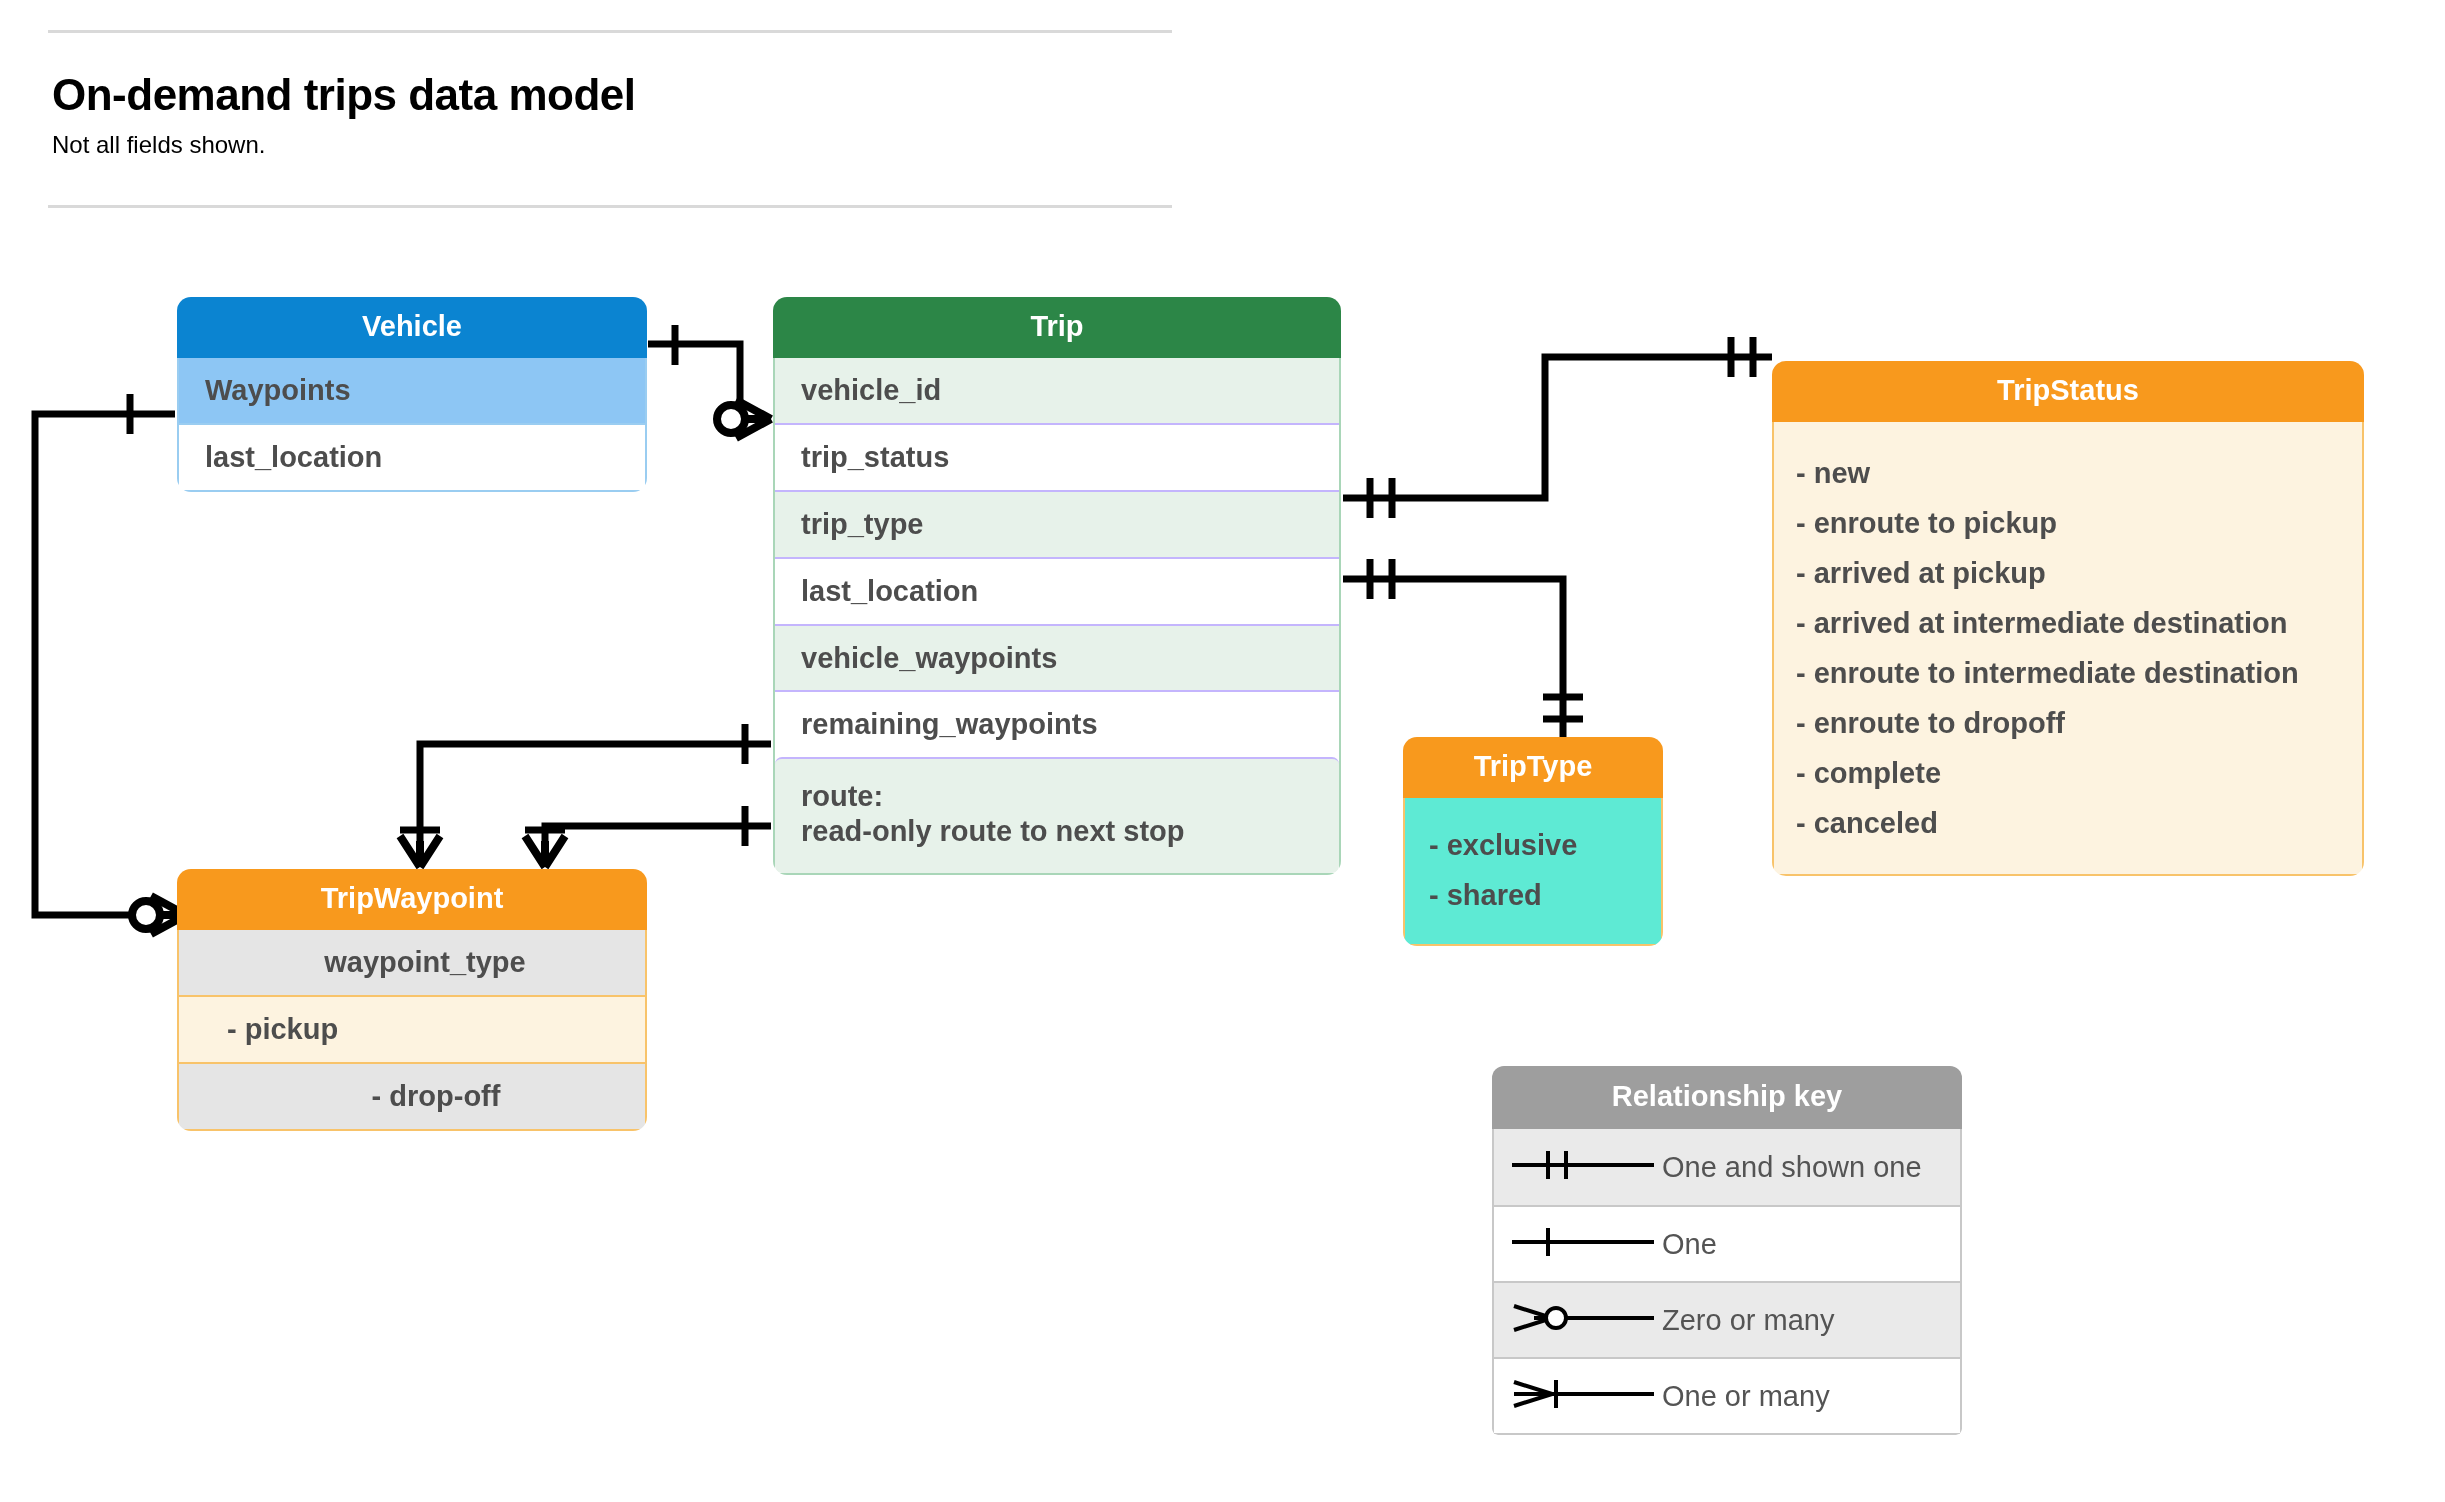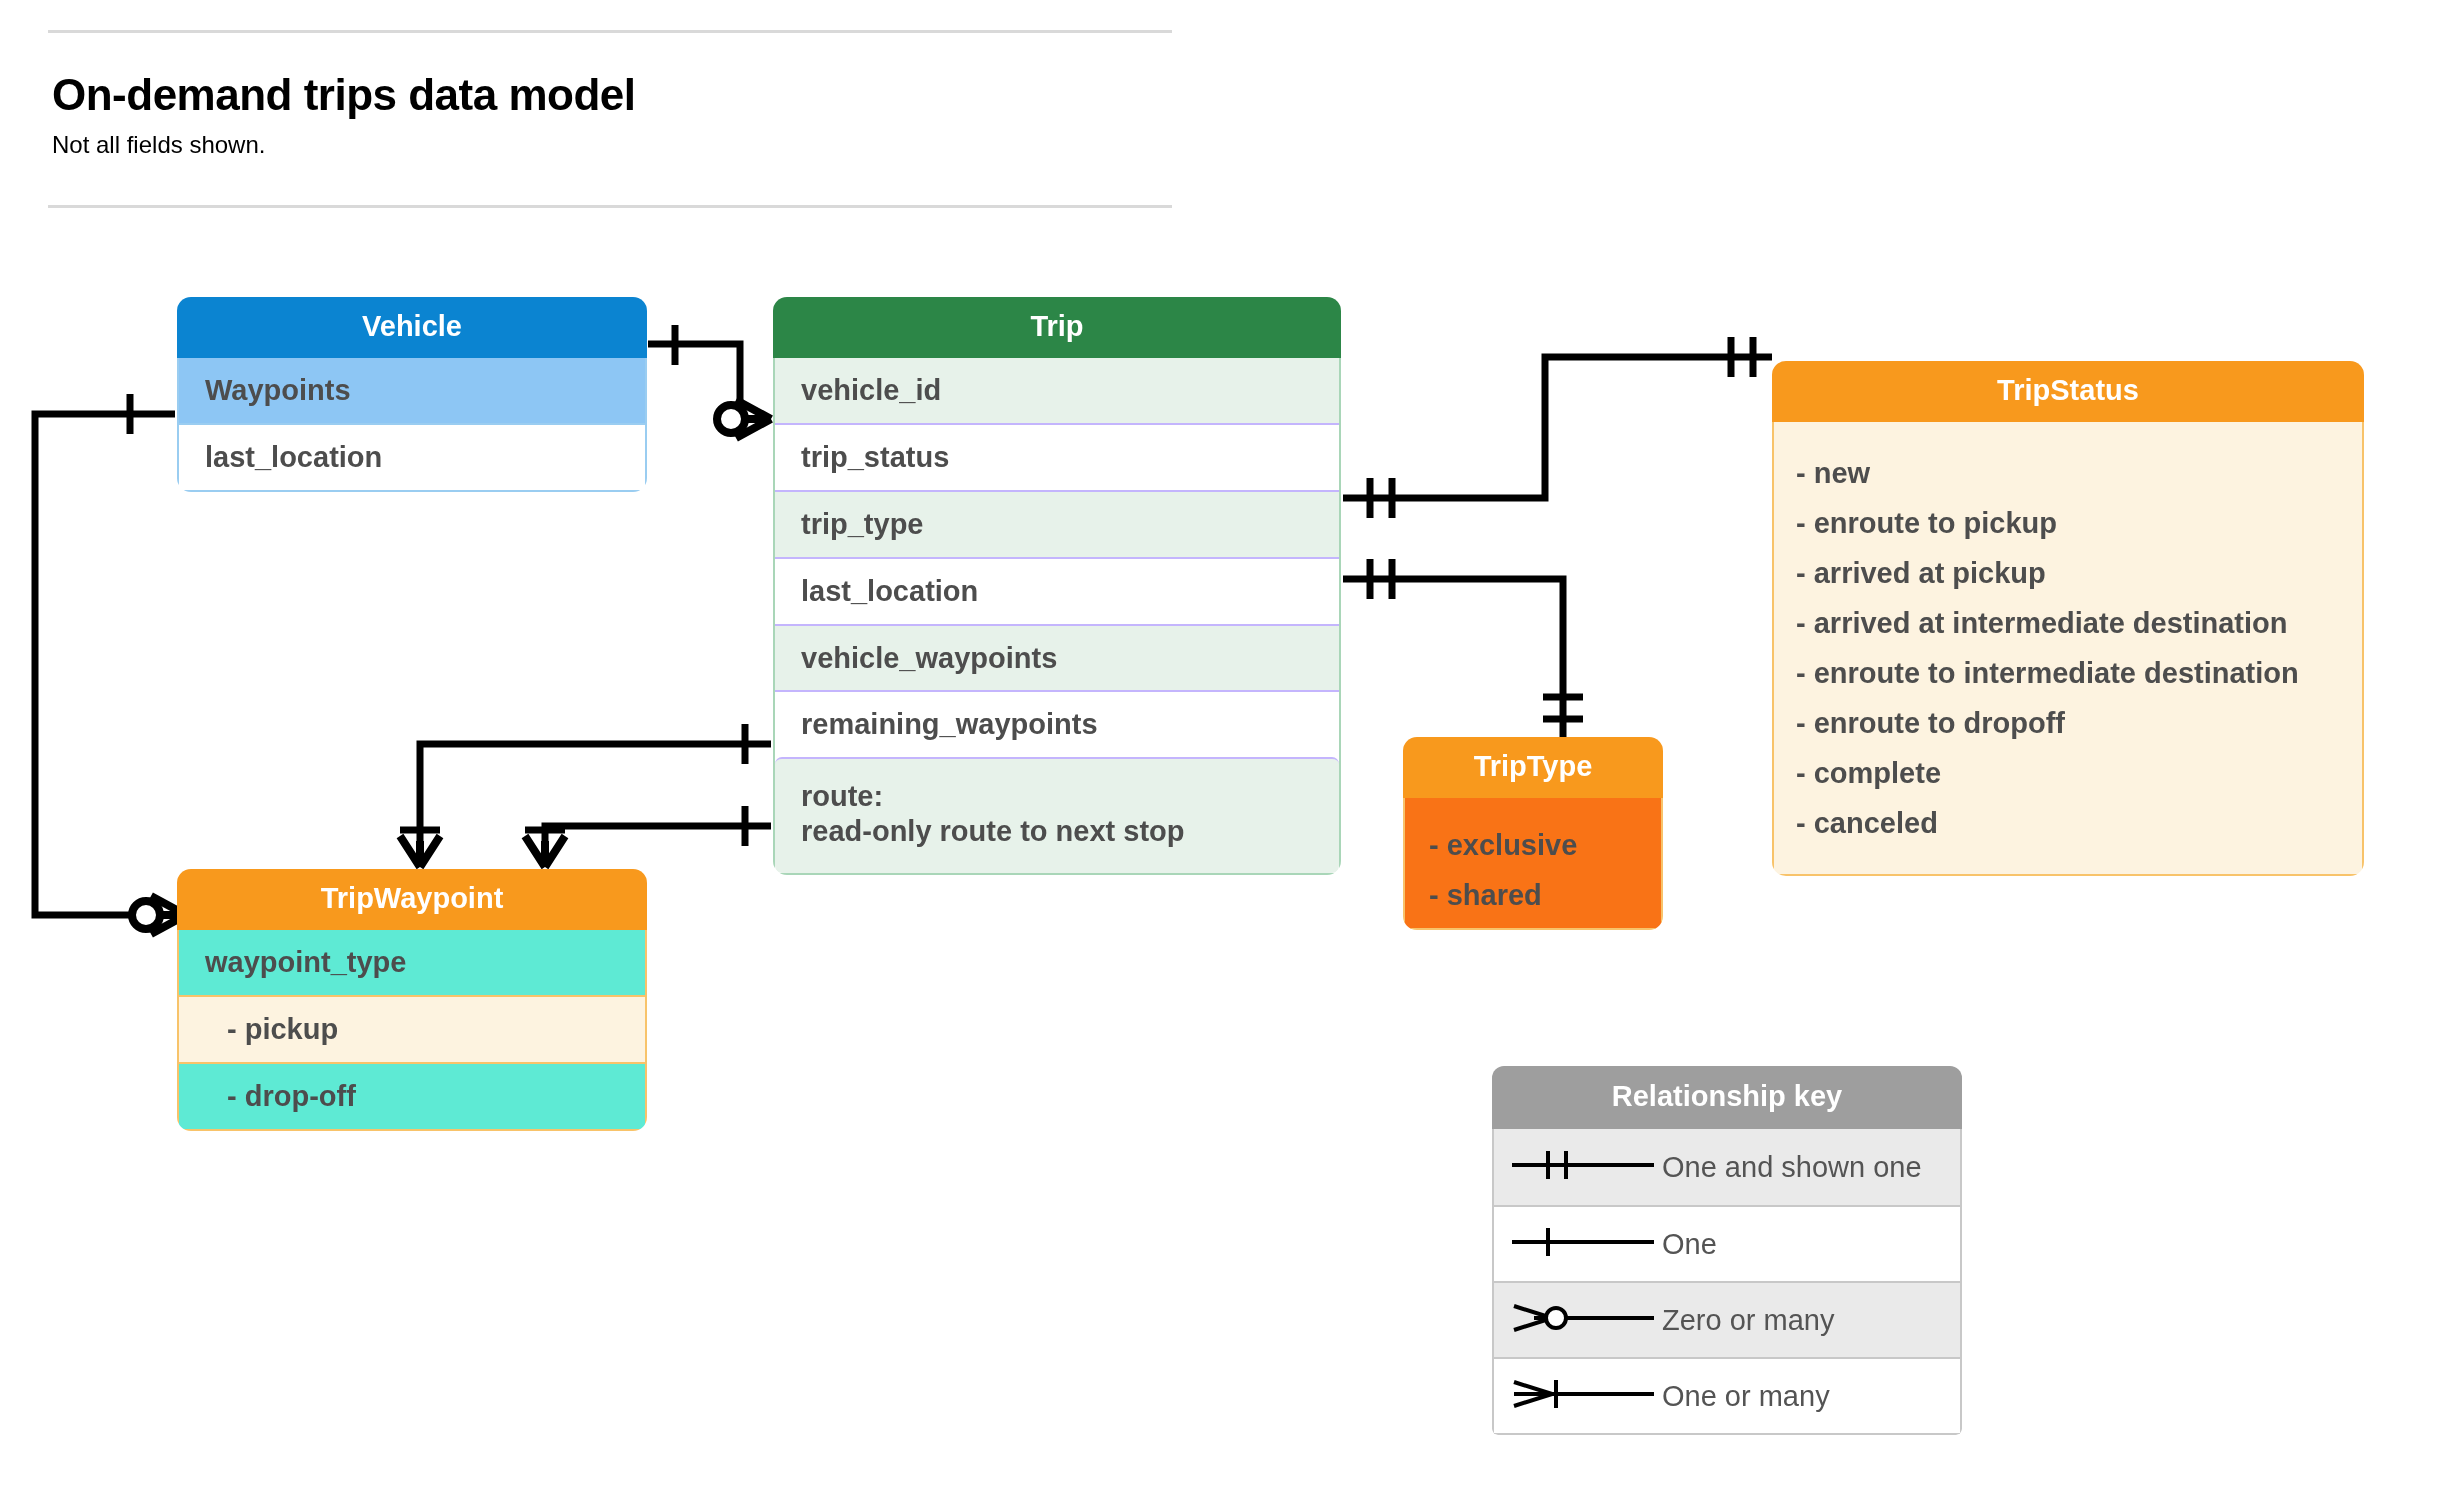--- a/index.html
+++ b/index.html
@@ -93,33 +93,33 @@
       background: #FDF3E0; border: 2px solid #F8C36A; border-top: none;
       border-bottom-left-radius: 6px; border-bottom-right-radius: 6px;
       padding: 26px 0 26px 0; }
   #entity-tripstatus .bullet {
       font-size: 29px; color: #4d4d4d; padding: 0 0 0 22px; line-height: 50px; }
 
   
   #entity-triptype { left: 1403px; top: 737px; width: 260px; }
   #entity-triptype .entity-title { background: #F8991D; }
   #entity-triptype .entity-body {
-      background: #f97316; border: 2px solid #F8C36A; border-top: none;
+      background: #5eead4; border: 2px solid #F8C36A; border-top: none;
       border-bottom-left-radius: 6px; border-bottom-right-radius: 6px;
-      padding: 22px 0 8px 0; }
+      padding: 22px 0 24px 0; }
   #entity-triptype .bullet {
       font-size: 29px; color: #4d4d4d; padding: 0 0 0 24px; line-height: 50px; }
 
   
   #entity-tripwaypoint { left: 177px; top: 869px; width: 470px; }
   #entity-tripwaypoint .entity-title { background: #F8991D; }
   #entity-tripwaypoint .entity-body { border: 2px solid #F8C36A; border-top: none;
       border-bottom-left-radius: 6px; border-bottom-right-radius: 6px; }
   #entity-tripwaypoint .row.alt { background: #FDF3E0; }
-  #entity-tripwaypoint .row.plain { background: #5eead4; }
+  #entity-tripwaypoint .row.plain { background: #e5e5e5; text-align: center; }
   #entity-tripwaypoint .row + .row { border-top: 2px solid #F8C36A; }
   #entity-tripwaypoint .row.indent { padding-left: 48px; }
 
   
   #legend {
     position: absolute;
     left: 1492px; top: 1066px; width: 470px;
     border-radius: 12px 12px 6px 6px;
     overflow: hidden;
     box-sizing: border-box;

